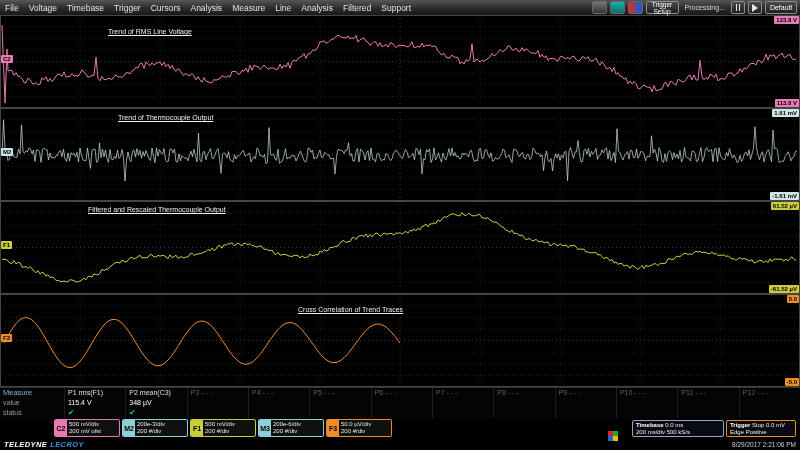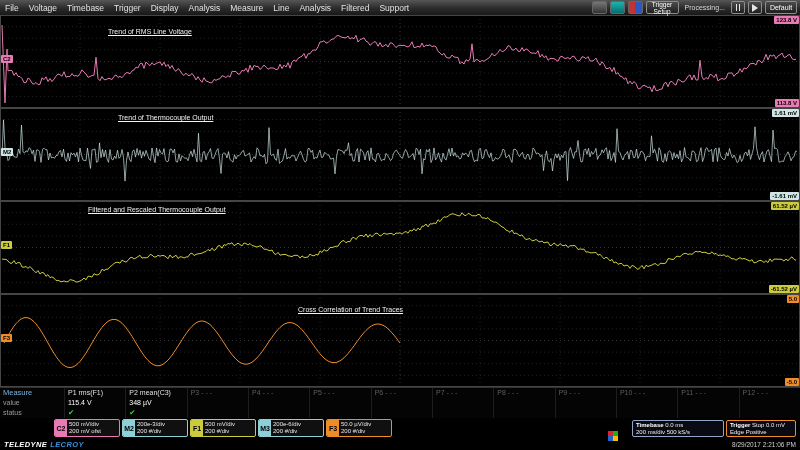--- a/index.html
+++ b/index.html
@@ -80,21 +80,21 @@
 </head>
 <body>
 
 <div class="screen">
 
   <div class="menubar">
     <span class="mitem">File</span>
     <span class="mitem">Voltage</span>
     <span class="mitem">Timebase</span>
     <span class="mitem">Trigger</span>
-    <span class="mitem">Display</span>
+    <span class="mitem">Cursors</span>
     <span class="mitem">Analysis</span>
     <span class="mitem">Measure</span>
     <span class="mitem">Line</span>
     <span class="mitem">Analysis</span>
     <span class="mitem">Filtered</span>
     <span class="mitem">Support</span>
     <div class="mright">
       <span class="tico t-gear"></span>
       <span class="tico t-scope"></span>
       <span class="tico t-trig"></span>

